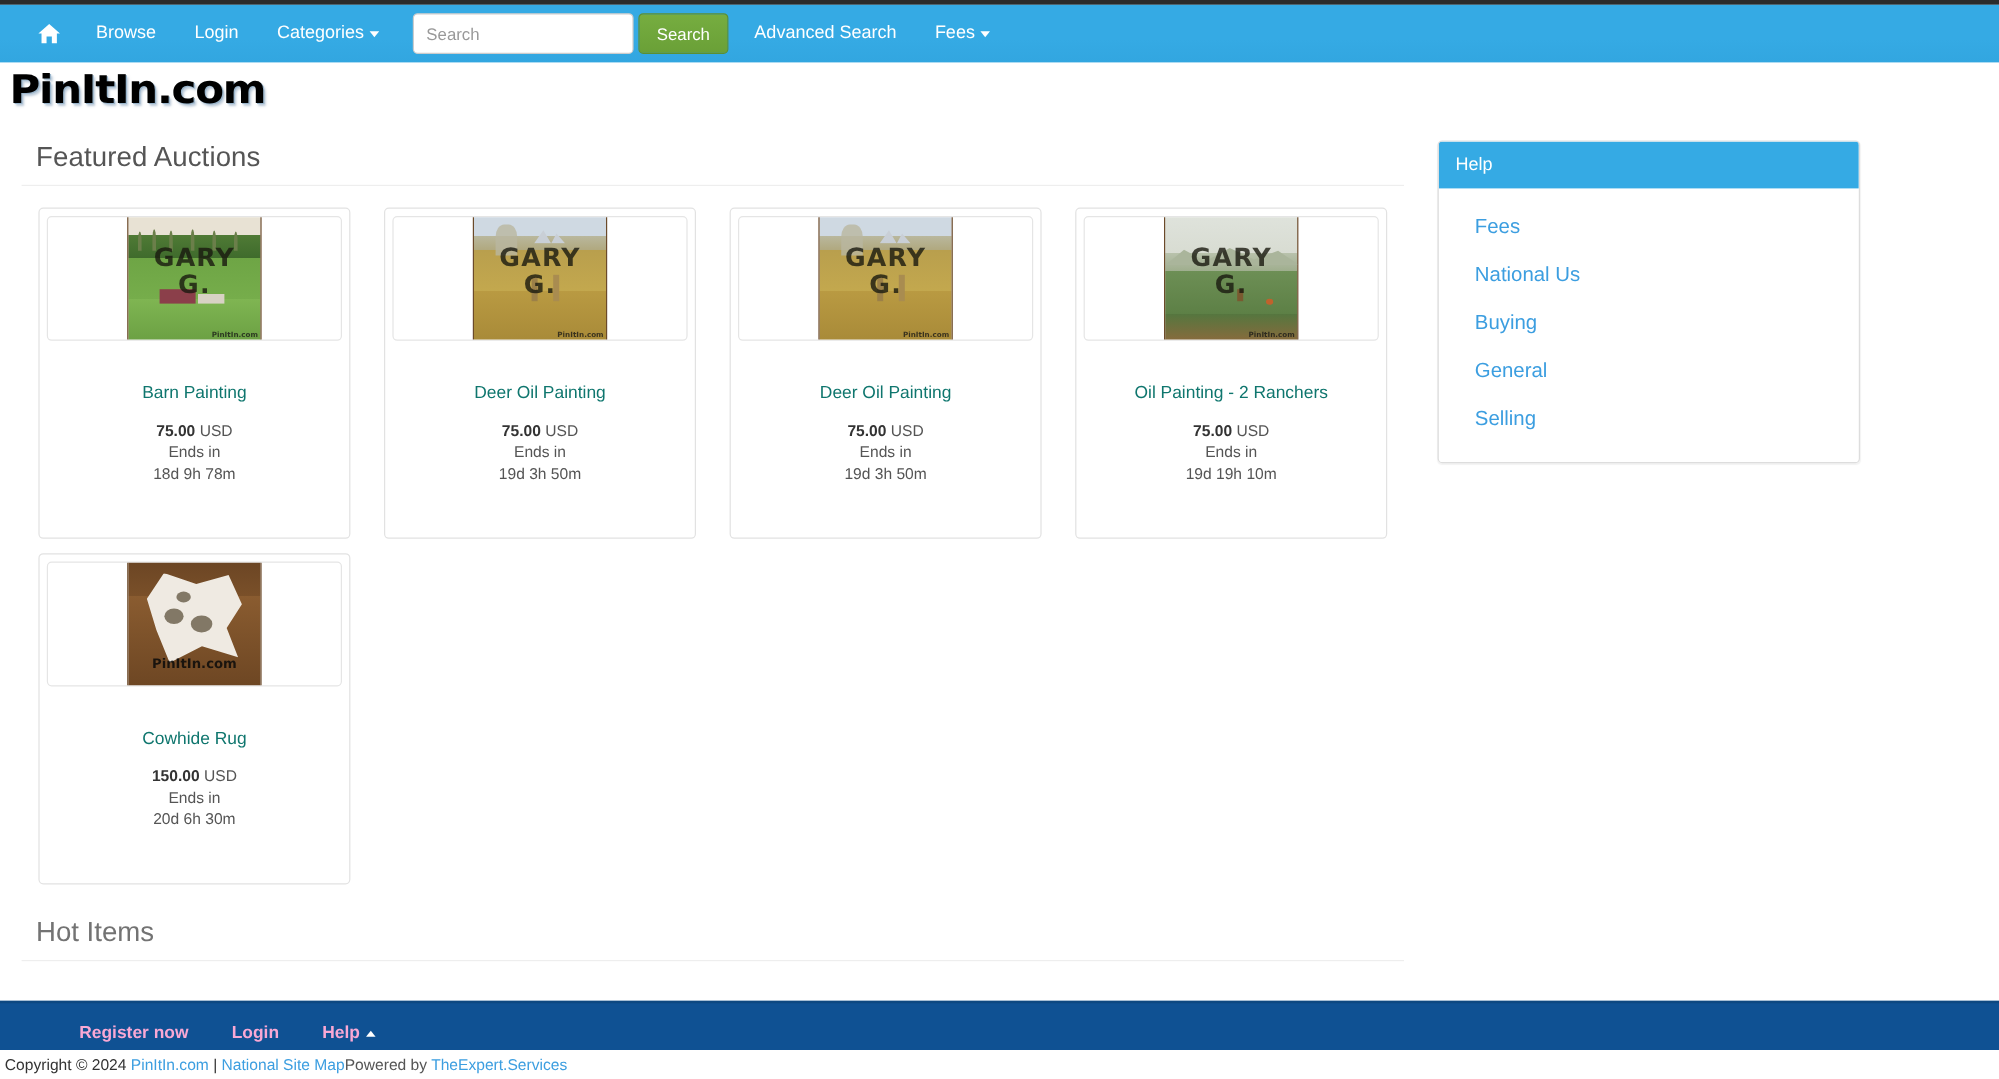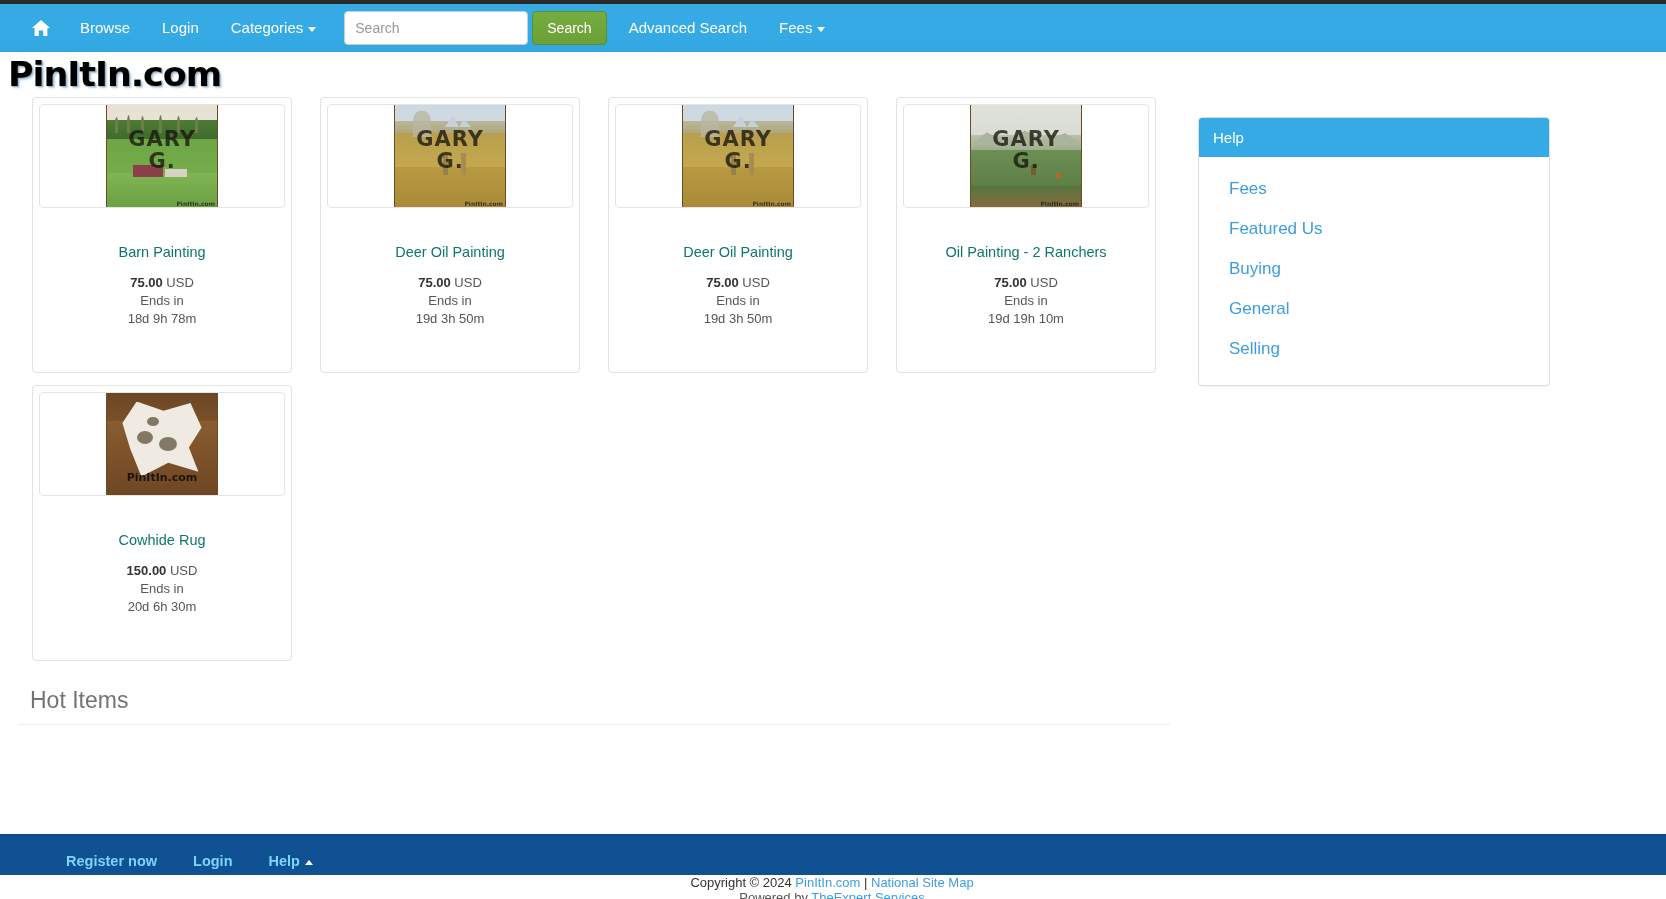--- a/index.html
+++ b/index.html
@@ -330,40 +330,38 @@
   }
   .footer-nav {
     background: #0f5193;
     height: 41px;
     display: flex;
     align-items: center;
     padding-left: 48px;
     border-top: 2px solid #0d4881;
   }
   .footer-link {
-    color: #7dd3fc;
+    color: #f9a8d4;
     font-size: 14.5px;
     font-weight: bold;
     text-decoration: none;
     padding: 0 18px;
     line-height: 41px;
     cursor: pointer;
     white-space: nowrap;
     margin-top: 12px;
   }
   .copyright-bar {
     background: #ffffff;
     height: 24px;
     display: flex;
     align-items: center;
-    justify-content: space-between;
     padding: 0 6px 0 4px;
     font-size: 13px;
     color: #333333;
-    flex-direction: column;
   }
   .copyright-bar a { color: #3c9ee0; text-decoration: none; cursor: pointer; }
   .powered { color: #555555; }
 </style>
 </head>
 <body>
 
 <div class="top-strip"></div>
 
 <div class="navbar">
@@ -388,20 +386,21 @@
   <a class="nav-link"><span>Fees</span><span class="caret-down"></span></a>
 </div>
 
 <div class="logo-band">
   <div class="logo-text">PinItIn.com</div>
 </div>
 
 <div class="page">
 
   <div class="content-col">
+    <div class="section-heading">Featured Auctions</div>
 
     <div class="auction-grid">
 
       <div class="auction-cell">
         <div class="auction-card">
           <div class="thumb-frame">
             <div class="thumb-img scene-barn">
               <div class="tree" style="left:8px;top:14px;height:16px;"></div>
               <div class="tree" style="left:20px;top:12px;height:18px;"></div>
               <div class="tree" style="left:34px;top:13px;height:17px;"></div>
@@ -500,21 +499,21 @@
       </div>
 
     </div>
   </div>
 
   <div class="side-col">
     <div class="panel">
       <div class="panel-head">Help</div>
       <div class="panel-body">
         <a class="panel-link">Fees</a>
-        <a class="panel-link">Featured Us</a>
+        <a class="panel-link">National Us</a>
         <a class="panel-link">Buying</a>
         <a class="panel-link">General</a>
         <a class="panel-link">Selling</a>
       </div>
     </div>
   </div>
 </div>
 
 <div class="hot-heading">Hot Items</div>
 

